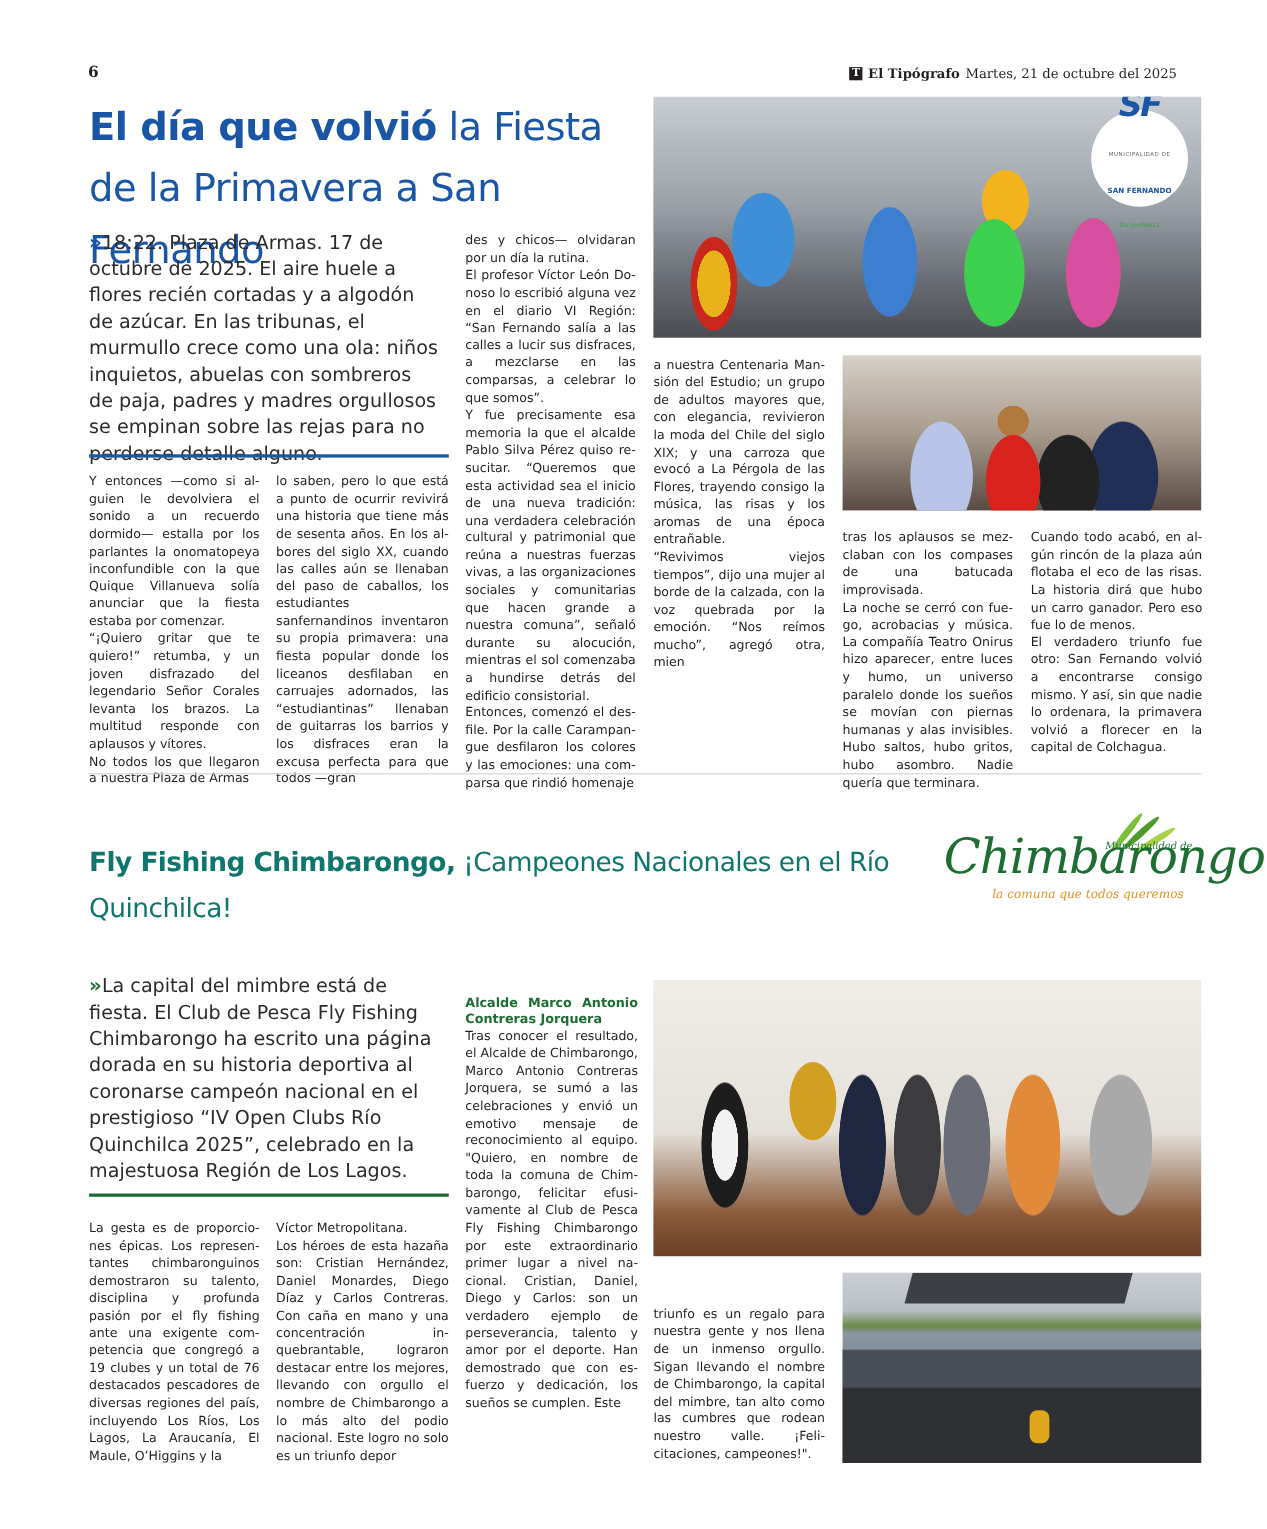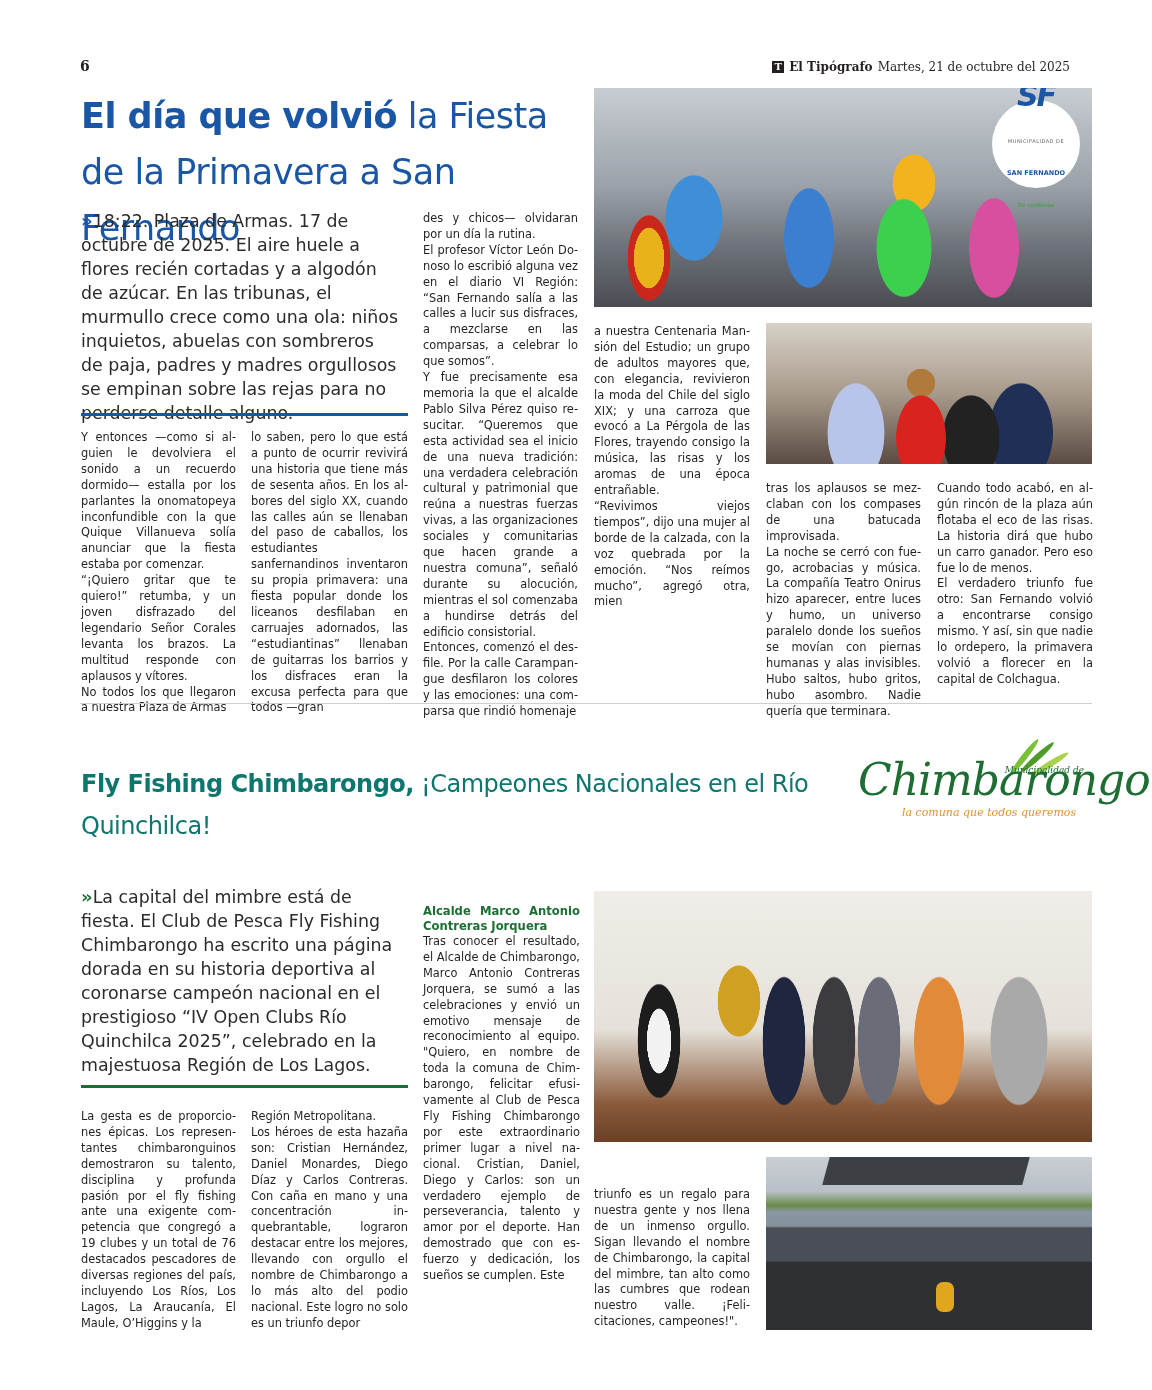--- a/index.html
+++ b/index.html
@@ -111,21 +111,21 @@
 <div class="abs col" style="left:594px;top:324px;width:156px;">
   <p>a nuestra Centenaria Man­sión del Estudio; un grupo de adultos mayores que, con elegancia, revivieron la moda del Chile del siglo XIX; y una carroza que evocó a La Pérgola de las Flores, trayendo consigo la música, las risas y los aromas de una época entrañable.</p>
   <p>“Revivimos viejos tiempos”, dijo una mujer al borde de la calzada, con la voz quebrada por la emoción. “Nos reímos mucho”, agregó otra, mien­</p>
 </div>
 <div class="abs col" style="left:766px;top:481px;width:155px;">
   <p>tras los aplausos se mez­claban con los compases de una batucada improvisada.</p>
   <p>La noche se cerró con fue­go, acrobacias y música. La compañía Teatro Onirus hizo aparecer, entre luces y humo, un universo paralelo donde los sueños se mo­vían con piernas humanas y alas invisibles. Hubo saltos, hubo gritos, hubo asombro. Nadie quería que terminara.</p>
 </div>
 <div class="abs col" style="left:937px;top:481px;width:156px;">
   <p>Cuando todo acabó, en al­gún rincón de la plaza aún flotaba el eco de las risas. La historia dirá que hubo un ca­rro ganador. Pero eso fue lo de menos.</p>
-  <p>El verdadero triunfo fue otro: San Fernando volvió a encontrarse consigo mismo. Y así, sin que nadie lo orde­pero, la primavera volvió a florecer en la capital de Col­chagua.</p>
+  <p>El verdadero triunfo fue otro: San Fernando volvió a encontrarse consigo mismo. Y así, sin que nadie lo orde­nara, la primavera volvió a florecer en la capital de Col­chagua.</p>
 </div>
 
 <div class="abs photo ph1">
   <div class="abs sf-badge">
     <span class="sf">SF</span>
     <span class="muni">MUNICIPALIDAD DE</span>
     <span class="sfn">SAN FERNANDO</span>
     <span class="tag">De confianza</span>
   </div>
 </div>
@@ -147,21 +147,21 @@
 <div class="abs lead lead2">
   <span class="hl"></span>
   <span class="chev">»</span><span>La capital del mimbre está de fiesta. El Club de Pesca Fly Fishing Chimbarongo ha escrito una página dorada en su historia deportiva al coronarse campeón nacional en el prestigioso “IV Open Clubs Río Quinchilca 2025”, celebrado en la majestuosa Región de Los Lagos.</span>
 </div>
 <div class="abs rule rule2"></div>
 
 <div class="abs col" style="left:81px;top:1109px;width:155px;">
   <p>La gesta es de proporcio­nes épicas. Los represen­tantes chimbaronguinos demostraron su talento, disciplina y profunda pasión por el fly fishing ante una exigente com­petencia que congregó a 19 clubes y un total de 76 destacados pescadores de diversas regiones del país, incluyendo Los Ríos, Los Lagos, La Araucanía, El Maule, O’Higgins y la</p>
 </div>
 <div class="abs col" style="left:251px;top:1109px;width:157px;">
-  <p>Región Metropolitana.</p>
+  <p>Víctor Metropolitana.</p>
   <p>Los héroes de esta haza­ña son: Cristian Hernán­dez, Daniel Monardes, Diego Díaz y Carlos Con­treras. Con caña en mano y una concentración in­quebrantable, lograron destacar entre los mejo­res, llevando con orgullo el nombre de Chimbaron­go a lo más alto del podio nacional. Este logro no solo es un triunfo depor­</p>
 </div>
 <div class="abs col" style="left:423px;top:890px;width:157px;">
   <p class="subhead">Alcalde Marco Antonio Contreras Jorquera</p>
   <p>Tras conocer el resultado, el Alcalde de Chimbaron­go, Marco Antonio Con­treras Jorquera, se sumó a las celebraciones y envió un emotivo mensaje de reconocimiento al equipo. "Quiero, en nombre de toda la comuna de Chim­barongo, felicitar efusi­vamente al Club de Pesca Fly Fishing Chimbarongo por este extraordinario primer lugar a nivel na­cional. Cristian, Daniel, Diego y Carlos: son un verdadero ejemplo de perseverancia, talento y amor por el deporte. Han demostrado que con es­fuerzo y dedicación, los sueños se cumplen. Este</p>
 </div>
 <div class="abs col" style="left:594px;top:1187px;width:156px;">
   <p>triunfo es un regalo para nuestra gente y nos llena de un inmenso orgullo. Sigan llevando el nombre de Chimbarongo, la capi­tal del mimbre, tan alto como las cumbres que ro­dean nuestro valle. ¡Feli­citaciones, campeones!".</p>
 </div>
 

